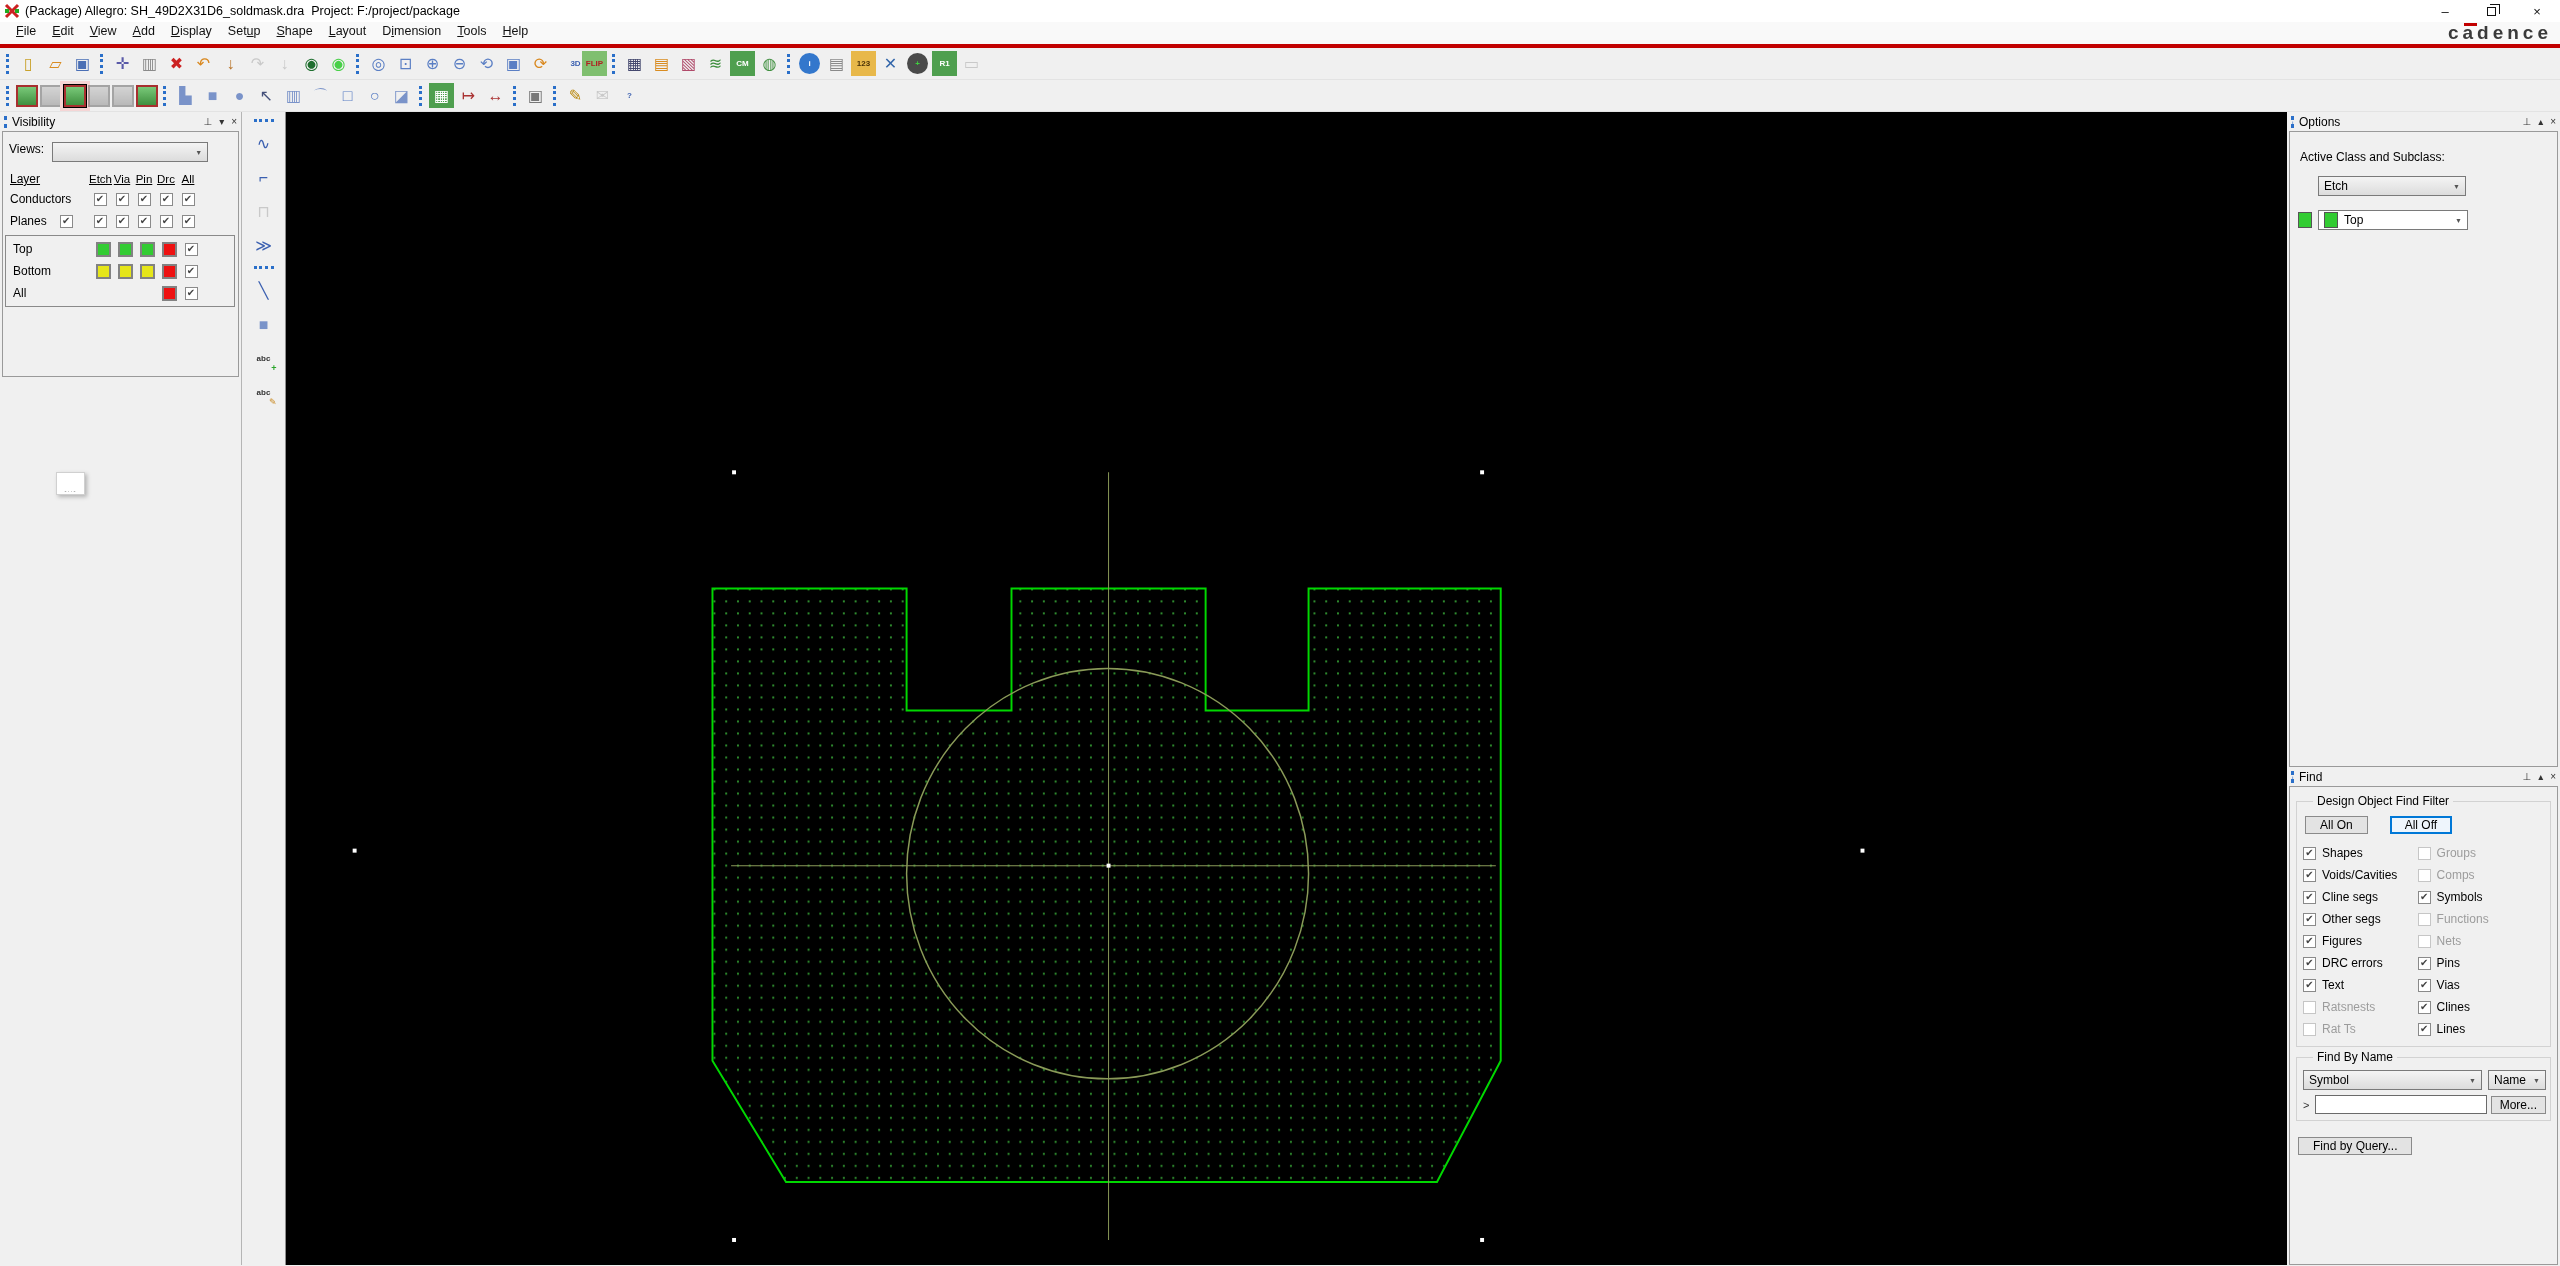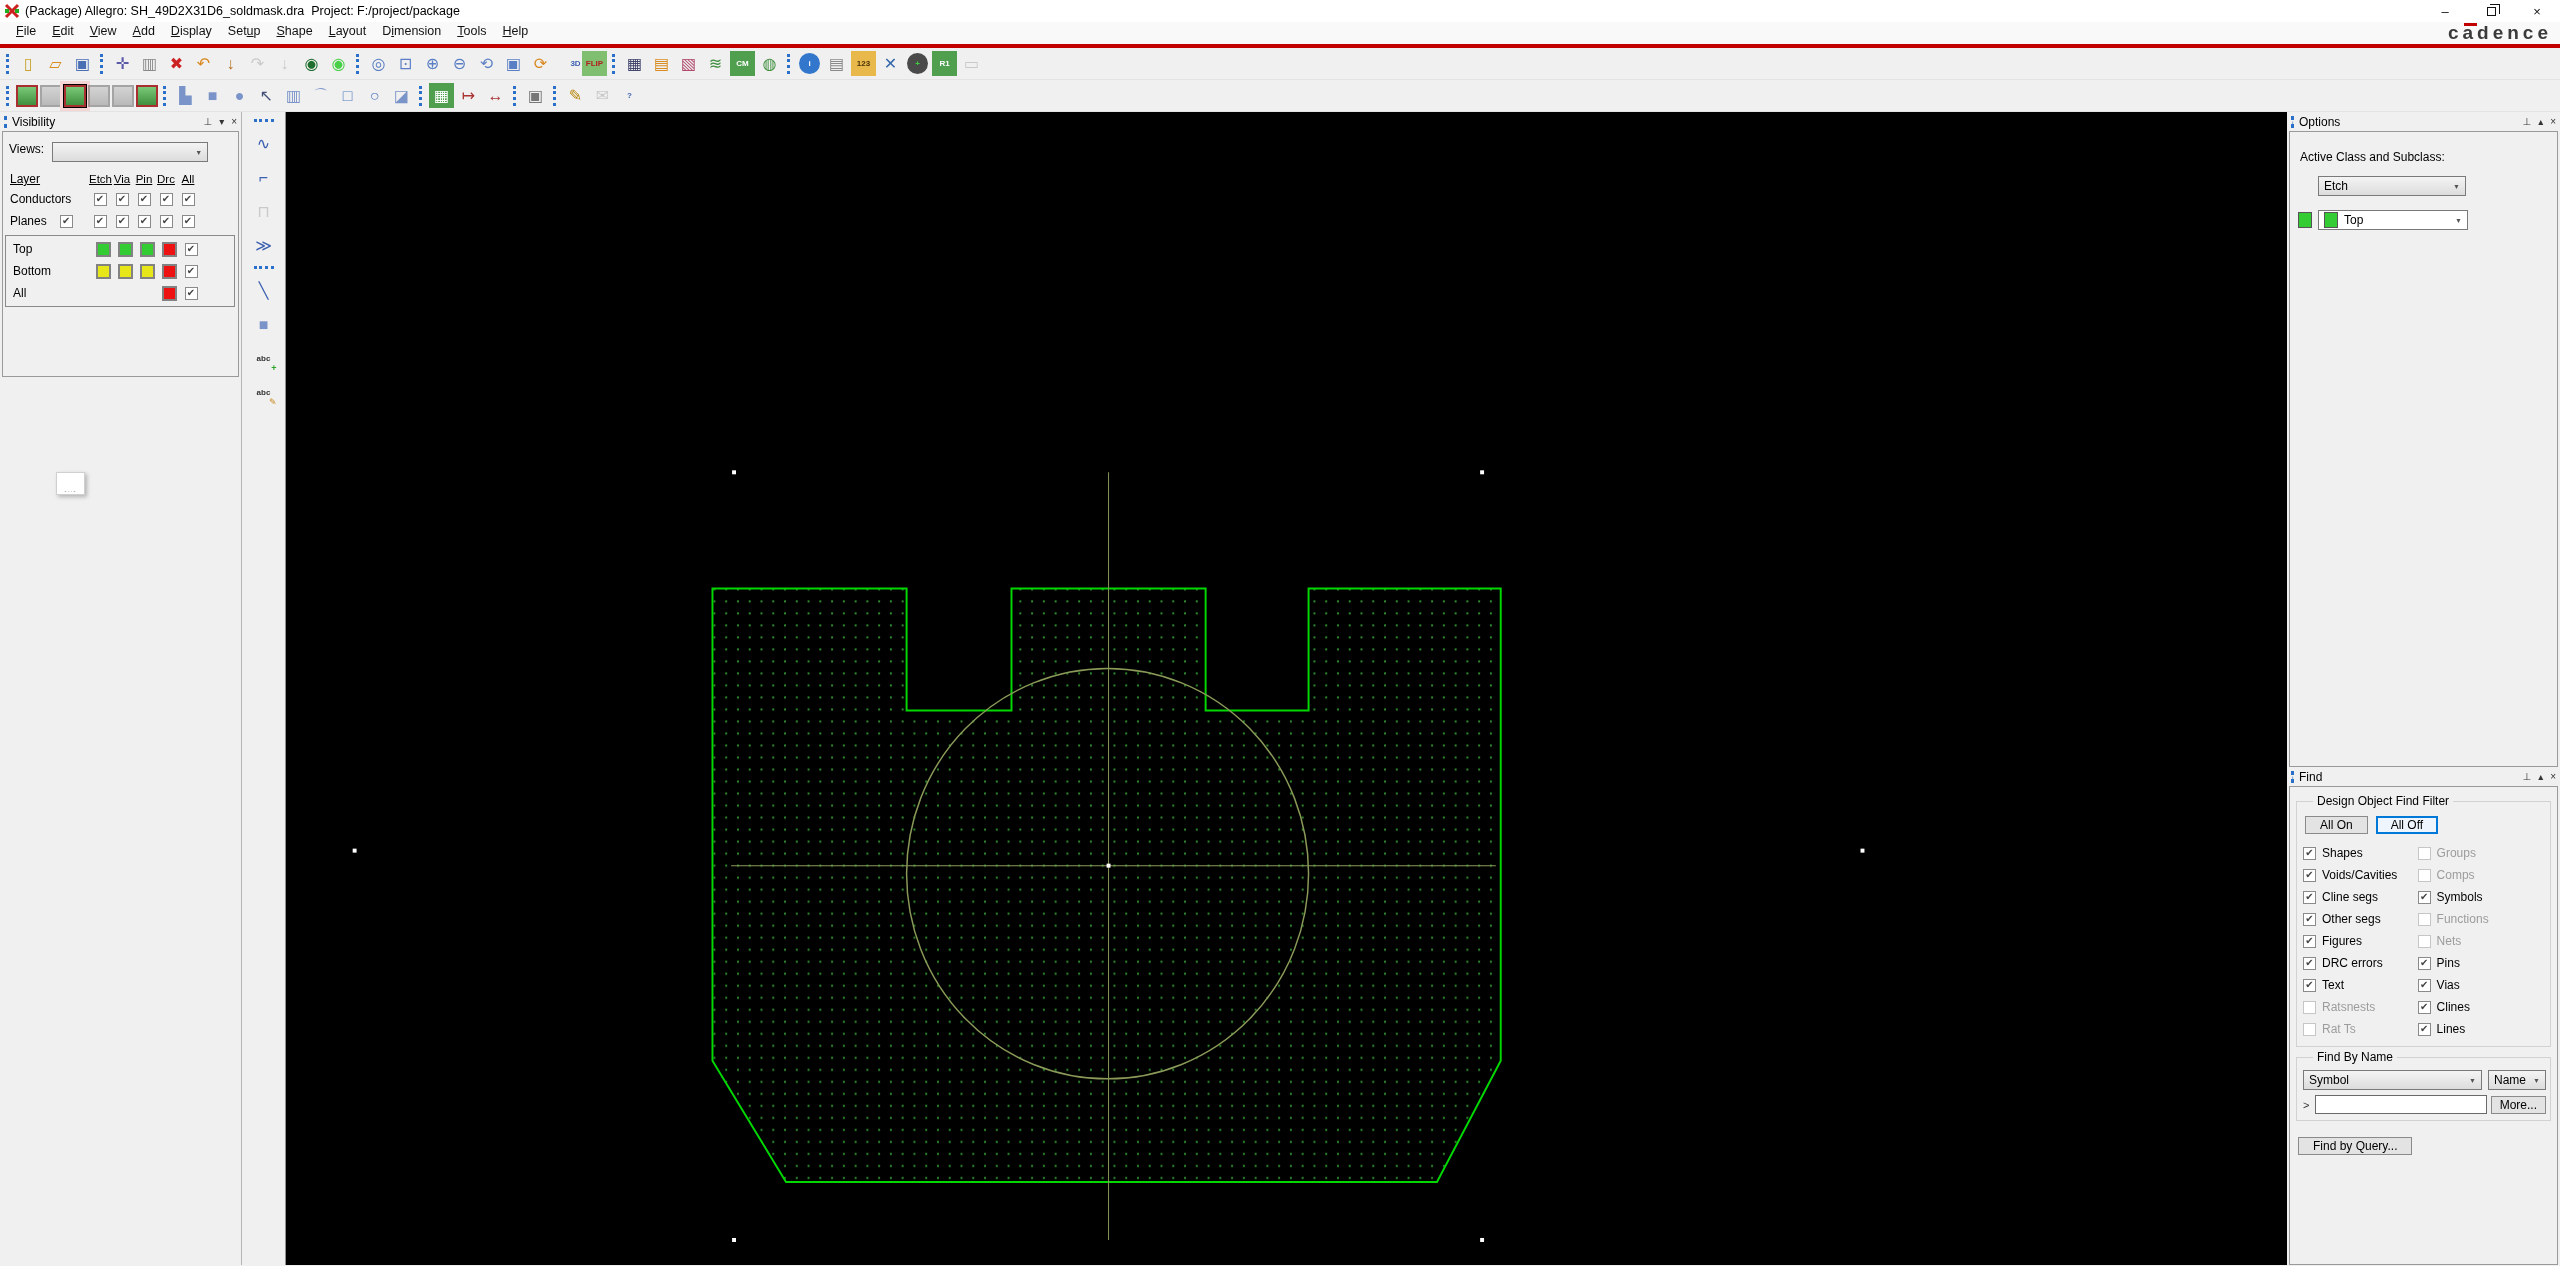--- a/index.html
+++ b/index.html
@@ -83,21 +83,21 @@
   .opt-class{margin-left:28px;width:148px;}
   .opt-sub-row{display:flex;align-items:center;margin-top:14px;padding-left:8px;gap:6px;}
   .opt-subdd{width:150px;gap:6px;}
   .swatch-sm{width:14px;height:16px;border:1px solid #555;display:inline-block;flex:0 0 auto;}
 
   
   #find-panel{height:498px;display:flex;flex-direction:column;}
   #find-panel .panel-body{flex:1;padding:4px 6px;}
   .fieldset{position:relative;border:1px solid #d2d2d2;margin-top:10px;padding:12px 4px 6px 6px;}
   .legend{position:absolute;top:-8px;left:16px;background:#f0f0f0;padding:0 4px;font-size:12px;color:#000;}
-  .btn-row{display:flex;gap:8px;margin:2px 0 8px 2px;}
+  .btn-row{display:flex;gap:22px;margin:2px 0 8px 2px;}
   .btn{background:#e3e3e3;border:1px solid #8a8a8a;font-size:12px;padding:1px 14px;color:#000;}
   .btn.focused{border:2px solid #0078d7;background:#eef5fc;padding:0 13px;}
   .find-cols{display:grid;grid-template-columns:1fr 1.12fr;}
   .frow{display:flex;align-items:center;gap:6px;height:22px;}
   .flab{font-size:12px;color:#000;}
   .flab.dis{color:#9c9c9c;}
   .byname-r1{display:flex;gap:6px;margin-bottom:5px;}
   .byname-dd1{flex:1;}
   .byname-dd2{width:58px;}
   .byname-r2{display:flex;align-items:center;gap:4px;}

